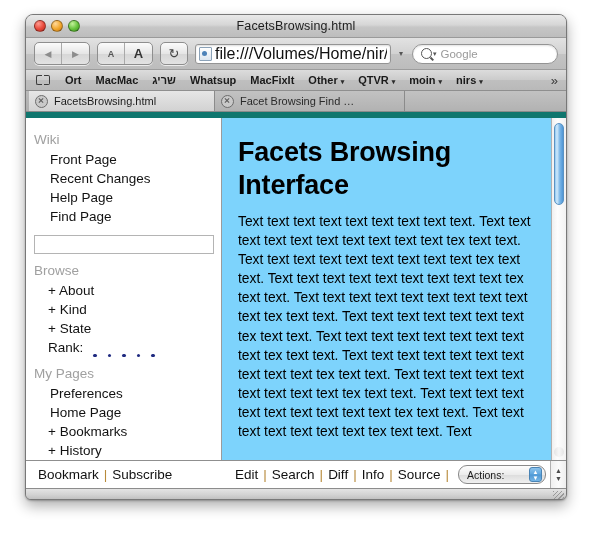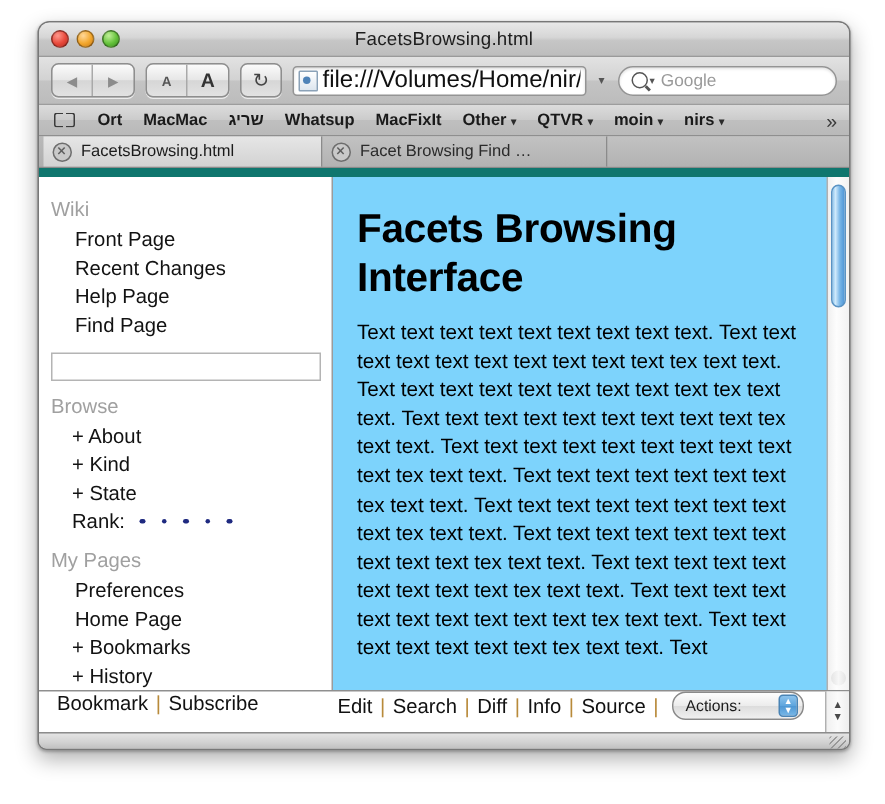--- a/index.html
+++ b/index.html
@@ -279,21 +279,21 @@
     background: #ffffff;
     border: 1px solid #b4b4b4;
     box-sizing: border-box;
   }
   .rank-row {
     font-size: 13.5px;
     color: #121212;
     padding-left: 22px;
     line-height: 19px;
     display: flex;
-    align-items: center;
+    align-items: flex-end;
   }
   .rank-dots { display: inline-flex; gap: 11px; margin-left: 10px; align-items: center; }
   .rank-dot { width: 3.5px; height: 3.5px; border-radius: 50%; background: #1f2a80; display: inline-block;}
   .gap { height: 7px; }
 
   .main {
     flex: 1 1 auto;
     padding: 18px 14px 0 16px;
     box-sizing: border-box;
     overflow: hidden;
@@ -337,28 +337,28 @@
     height: 10px; border-radius: 5px;
     background: linear-gradient(to right, #e4e4e4, #f7f7f7, #e4e4e4);
   }
 
   
   .statusbar {
     height: 28px;
     background: #ffffff;
     border-top: 1px solid #8f8f8f;
     display: flex;
-    align-items: flex-start;
+    align-items: center;
     font-size: 13.5px;
     color: #111;
     box-sizing: border-box;
     position: relative;
   }
   .st-left { padding-left: 8px; display: flex; align-items: center; gap: 0; }
-  .st-right { margin-left: auto; display: flex; align-items: center; padding-right: 14px; }
+  .st-right { margin-left: auto; display: flex; align-items: center; padding-right: 4px; }
   .st-link { padding: 0 4px; color: #111; white-space: nowrap; }
   .st-sep { color: #b88a3a; padding: 0 1px; }
   .actions-select {
     margin-left: 8px;
     height: 19px;
     width: 88px;
     border: 1px solid #8a8a8a;
     border-radius: 9px;
     background: linear-gradient(to bottom, #fdfdfd 0%, #ececec 50%, #dcdcdc 51%, #f0f0f0 100%);
     display: flex; align-items: center;

